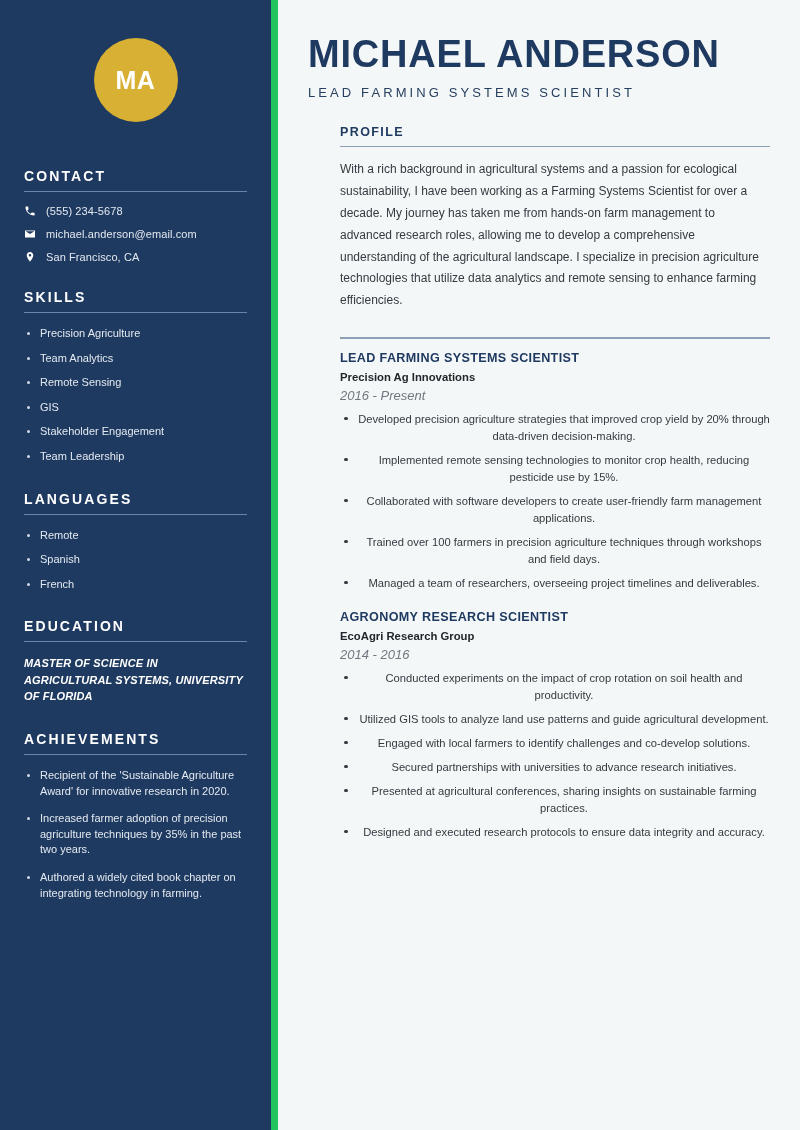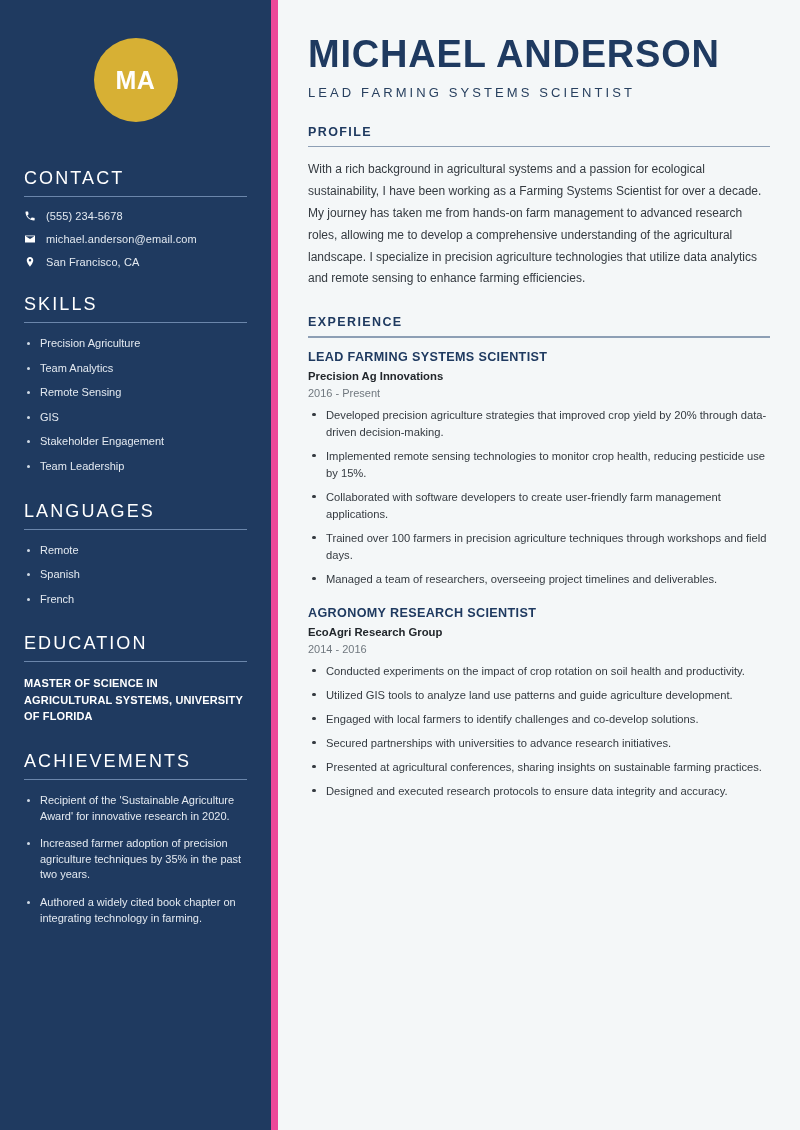--- a/index.html
+++ b/index.html
@@ -24,21 +24,21 @@
   }
 
   
   .sidebar {
     width: 278px;
     min-width: 278px;
     height: 1130px;
     background: #1f3a60;
     color: #ffffff;
     padding: 0 24px;
-    border-right: 7px solid #ec4899;
+    border-right: 7px solid #22c55e;
   }
 
   .avatar-wrap {
     display: flex;
     justify-content: center;
     padding-top: 38px;
     padding-bottom: 46px;
   }
   .avatar {
     width: 84px;
@@ -50,22 +50,22 @@
     align-items: center;
     justify-content: center;
     font-size: 25px;
     font-weight: bold;
     letter-spacing: 0.5px;
   }
 
   .side-section { margin-bottom: 26px; }
 
   .side-heading {
-    font-size: 18px;
-    font-weight: normal;
+    font-size: 14px;
+    font-weight: bold;
     letter-spacing: 2.1px;
     color: #ffffff;
     padding-bottom: 7px;
   }
   .side-rule {
     height: 1px;
     background: #6b86ab;
     margin-bottom: 13px;
   }
 
@@ -109,20 +109,21 @@
 
   ul.side-list.tight li { margin-bottom: 9px; }
   ul.side-list.achv li { margin-bottom: 12px; }
 
   .edu-item {
     font-size: 11px;
     font-weight: bold;
     line-height: 1.5;
     color: #ffffff;
     letter-spacing: 0.15px;
+    font-style: italic;
   }
 
   
   .main {
     flex: 1;
     height: 1130px;
     background: #f4f7f8;
     padding: 34px 30px 0 30px;
   }
 
@@ -133,21 +134,21 @@
     letter-spacing: 0.8px;
     line-height: 1.1;
   }
   .job-title-top {
     font-size: 13px;
     color: #28405f;
     letter-spacing: 3.1px;
     margin-top: 9px;
   }
 
-  .section { margin-top: 25px; }
+  .section { margin-top: 25px; margin-left: 32px; }
 
   .sec-heading {
     font-size: 12.5px;
     font-weight: bold;
     letter-spacing: 1.4px;
     color: #1f3a60;
     padding-bottom: 7px;
   }
   .sec-rule {
     height: 1.5px;
@@ -169,33 +170,35 @@
     letter-spacing: 0.35px;
     margin-bottom: 6px;
   }
   .exp-company {
     font-size: 11.3px;
     font-weight: bold;
     color: #22272c;
     margin-bottom: 5px;
   }
   .exp-dates {
-    font-size: 11px;
+    font-size: 13px;
+    font-style: italic;
     color: #70787f;
     margin-bottom: 8px;
   }
 
   ul.exp-list { list-style: none; }
   ul.exp-list li {
     position: relative;
     font-size: 11.2px;
     color: #343a40;
     padding-left: 18px;
     margin-bottom: 7px;
     line-height: 1.52;
+    text-align: center;
   }
   ul.exp-list li::before {
     content: "";
     position: absolute;
     left: 4px;
     top: 6px;
     width: 3.5px;
     height: 3.5px;
     border-radius: 50%;
     background: #343a40;
@@ -293,21 +296,20 @@
     <h1 class="name">MICHAEL ANDERSON</h1>
     <div class="job-title-top">LEAD FARMING SYSTEMS SCIENTIST</div>
 
     <section class="section">
       <div class="sec-heading">PROFILE</div>
       <div class="sec-rule"></div>
       <p class="profile-text">With a rich background in agricultural systems and a passion for ecological sustainability, I have been working as a Farming Systems Scientist for over a decade. My journey has taken me from hands-on farm management to advanced research roles, allowing me to develop a comprehensive understanding of the agricultural landscape. I specialize in precision agriculture technologies that utilize data analytics and remote sensing to enhance farming efficiencies.</p>
     </section>
 
     <section class="section">
-      <div class="sec-heading">EXPERIENCE</div>
       <div class="sec-rule"></div>
 
       <div class="exp-block">
         <div class="exp-role">LEAD FARMING SYSTEMS SCIENTIST</div>
         <div class="exp-company">Precision Ag Innovations</div>
         <div class="exp-dates">2016 - Present</div>
         <ul class="exp-list">
           <li>Developed precision agriculture strategies that improved crop yield by 20% through data-driven decision-making.</li>
           <li>Implemented remote sensing technologies to monitor crop health, reducing pesticide use by 15%.</li>
           <li>Collaborated with software developers to create user-friendly farm management applications.</li>
@@ -315,21 +317,21 @@
           <li>Managed a team of researchers, overseeing project timelines and deliverables.</li>
         </ul>
       </div>
 
       <div class="exp-block">
         <div class="exp-role">AGRONOMY RESEARCH SCIENTIST</div>
         <div class="exp-company">EcoAgri Research Group</div>
         <div class="exp-dates">2014 - 2016</div>
         <ul class="exp-list">
           <li>Conducted experiments on the impact of crop rotation on soil health and productivity.</li>
-          <li>Utilized GIS tools to analyze land use patterns and guide agriculture development.</li>
+          <li>Utilized GIS tools to analyze land use patterns and guide agricultural development.</li>
           <li>Engaged with local farmers to identify challenges and co-develop solutions.</li>
           <li>Secured partnerships with universities to advance research initiatives.</li>
           <li>Presented at agricultural conferences, sharing insights on sustainable farming practices.</li>
           <li>Designed and executed research protocols to ensure data integrity and accuracy.</li>
         </ul>
       </div>
 
     </section>
 
   </main>

